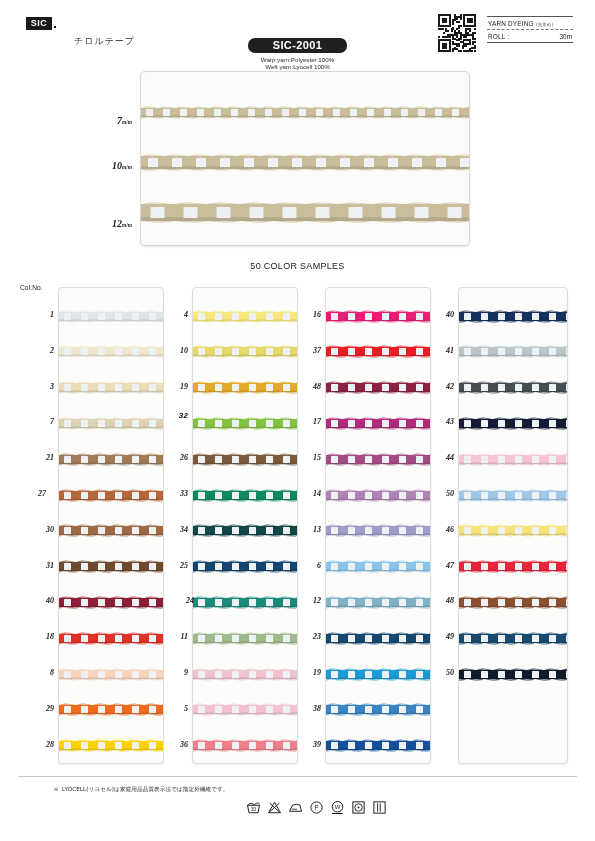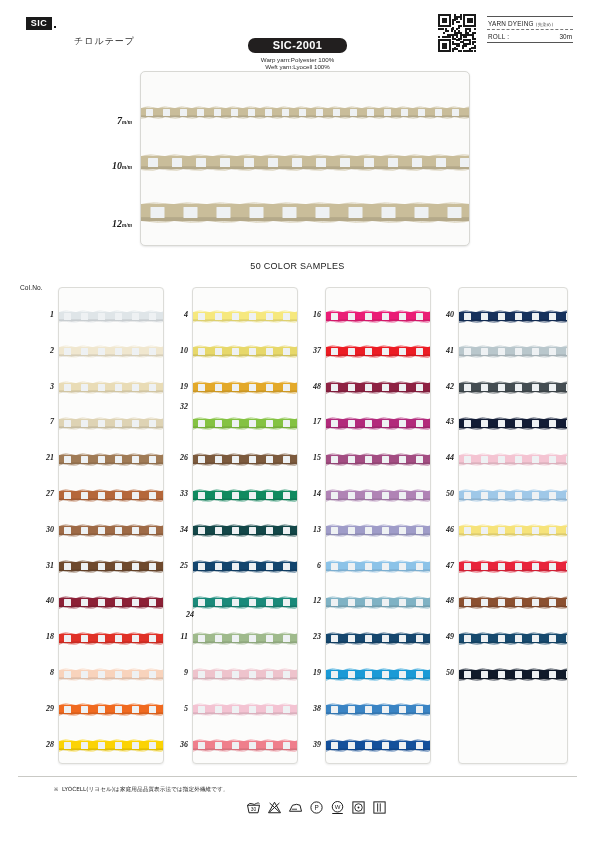--- a/index.html
+++ b/index.html
@@ -651,21 +651,21 @@
           <path d="M0,1.4 Q4.25,0.4999999999999999 8.5,1.4 Q12.75,0.4999999999999999 17,1.4 Q21.25,0.4999999999999999 25.5,1.4 Q29.75,0.4999999999999999 34,1.4 Q38.25,0.4999999999999999 42.5,1.4 Q46.75,0.4999999999999999 51,1.4 Q55.25,0.4999999999999999 59.5,1.4 Q63.75,0.4999999999999999 68,1.4 Q72.25,0.4999999999999999 76.5,1.4 Q80.75,0.4999999999999999 85,1.4 Q89.25,0.4999999999999999 93.5,1.4 Q97.75,0.4999999999999999 102,1.4 Q106.25,0.4999999999999999 110.5,1.4 " fill="none" stroke="rgba(255,255,255,0.75)" stroke-width="0.9"></path>
           <path d="M0,11.6 Q4.25,12.5 8.5,11.6 Q12.75,12.5 17,11.6 Q21.25,12.5 25.5,11.6 Q29.75,12.5 34,11.6 Q38.25,12.5 42.5,11.6 Q46.75,12.5 51,11.6 Q55.25,12.5 59.5,11.6 Q63.75,12.5 68,11.6 Q72.25,12.5 76.5,11.6 Q80.75,12.5 85,11.6 Q89.25,12.5 93.5,11.6 Q97.75,12.5 102,11.6 Q106.25,12.5 110.5,11.6 " fill="none" stroke="rgba(255,255,255,0.75)" stroke-width="0.9"></path>
         </svg>
       </div>
     </div>
     <div class="num" style="left: 28px; top: 310px;">1</div>
     <div class="num" style="left: 28px; top: 345.8px;">2</div>
     <div class="num" style="left: 28px; top: 381.6px;">3</div>
     <div class="num" style="left: 28px; top: 417.4px;">7</div>
     <div class="num" style="left: 28px; top: 453.2px;">21</div>
-    <div class="num" style="left: 28px; top: 489px; text-align: right;">27</div>
+    <div class="num" style="left: 20px; top: 489px; text-align: right;">27</div>
     <div class="num" style="left: 28px; top: 524.8px;">30</div>
     <div class="num" style="left: 28px; top: 560.6px;">31</div>
     <div class="num" style="left: 28px; top: 596.4px;">40</div>
     <div class="num" style="left: 28px; top: 632.2px;">18</div>
     <div class="num" style="left: 28px; top: 668px;">8</div>
     <div class="num" style="left: 28px; top: 703.8px;">29</div>
     <div class="num" style="left: 28px; top: 739.6px;">28</div>
     <div class="col" style="left: 192px; top: 287px; width: 106px; height: 477px;">
       <div class="tape" style="width: 106px; height: 13px; position: absolute; left: 0px; top: 21.5px;">
         <svg width="106" height="13" viewBox="0 0 106 13" style="display: block;">
@@ -846,26 +846,26 @@
           <rect x="73" y="3" width="7" height="7" rx="0.6" fill="#eef1f3"></rect>
           <rect x="90" y="3" width="7" height="7" rx="0.6" fill="#eef1f3"></rect>
           <path d="M0,1.4 Q4.25,0.4999999999999999 8.5,1.4 Q12.75,0.4999999999999999 17,1.4 Q21.25,0.4999999999999999 25.5,1.4 Q29.75,0.4999999999999999 34,1.4 Q38.25,0.4999999999999999 42.5,1.4 Q46.75,0.4999999999999999 51,1.4 Q55.25,0.4999999999999999 59.5,1.4 Q63.75,0.4999999999999999 68,1.4 Q72.25,0.4999999999999999 76.5,1.4 Q80.75,0.4999999999999999 85,1.4 Q89.25,0.4999999999999999 93.5,1.4 Q97.75,0.4999999999999999 102,1.4 Q106.25,0.4999999999999999 110.5,1.4 " fill="none" stroke="rgba(255,255,255,0.75)" stroke-width="0.9"></path>
           <path d="M0,11.6 Q4.25,12.5 8.5,11.6 Q12.75,12.5 17,11.6 Q21.25,12.5 25.5,11.6 Q29.75,12.5 34,11.6 Q38.25,12.5 42.5,11.6 Q46.75,12.5 51,11.6 Q55.25,12.5 59.5,11.6 Q63.75,12.5 68,11.6 Q72.25,12.5 76.5,11.6 Q80.75,12.5 85,11.6 Q89.25,12.5 93.5,11.6 Q97.75,12.5 102,11.6 Q106.25,12.5 110.5,11.6 " fill="none" stroke="rgba(255,255,255,0.75)" stroke-width="0.9"></path>
         </svg>
       </div>
     </div>
     <div class="num" style="left: 162px; top: 310px;">4</div>
     <div class="num" style="left: 162px; top: 345.8px;">10</div>
     <div class="num" style="left: 162px; top: 381.6px;">19</div>
-    <div class="num" style="left: 162px; top: 402px;">32</div>
+    <div class="num" style="left: 162px; top: 411px; font-family: Liberation Mono, monospace;">32</div>
     <div class="num" style="left: 162px; top: 453.2px;">26</div>
     <div class="num" style="left: 162px; top: 489px;">33</div>
     <div class="num" style="left: 162px; top: 524.8px; font-family: Liberation Serif, serif;">34</div>
     <div class="num" style="left: 162px; top: 560.6px;">25</div>
-    <div class="num" style="left: 168px; top: 596.4px; margin-top: 14px;">24</div>
+    <div class="num" style="left: 168px; top: 596.4px;">24</div>
     <div class="num" style="left: 162px; top: 632.2px;">11</div>
     <div class="num" style="left: 162px; top: 668px;">9</div>
     <div class="num" style="left: 162px; top: 703.8px;">5</div>
     <div class="num" style="left: 162px; top: 739.6px;">36</div>
     <div class="col" style="left: 325px; top: 287px; width: 106px; height: 477px;">
       <div class="tape" style="width: 106px; height: 13px; position: absolute; left: 0px; top: 21.5px;">
         <svg width="106" height="13" viewBox="0 0 106 13" style="display: block;">
           <path d="M0,2 Q4.25,-1.2 17,2 Q21.25,-1.2 34,2 Q38.25,-1.2 51,2 Q55.25,-1.2 68,2 Q72.25,-1.2 85,2 Q89.25,-1.2 102,2 Q106.25,-1.2 119,2 L106,11 Q101.75,14.2 89,11 Q84.75,14.2 72,11 Q67.75,14.2 55,11 Q50.75,14.2 38,11 Q33.75,14.2 21,11 Q16.75,14.2 4,11 Q-0.25,14.2 -13,11 Z" fill="#ea1d76"></path>
           <rect x="0" y="9.36" width="106" height="2.6" fill="rgba(0,0,0,0.10)"></rect>
           <rect x="5" y="3" width="7" height="7" rx="0.6" fill="#eef1f3"></rect>

